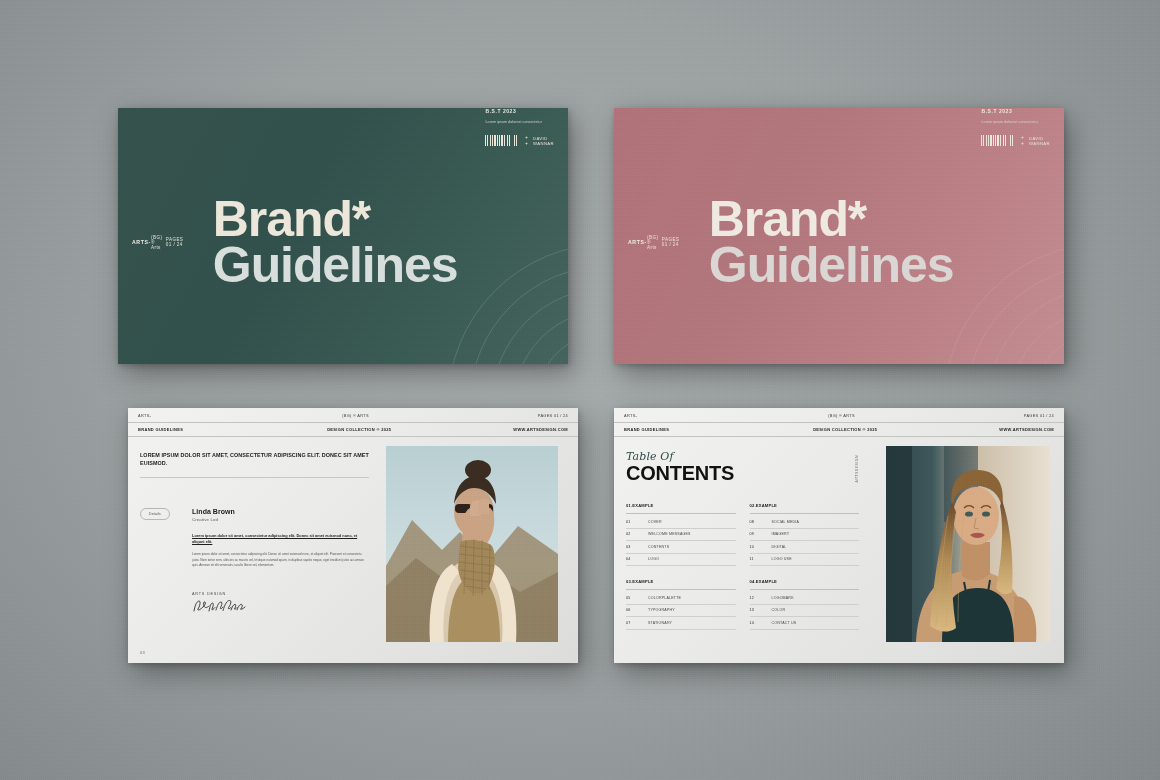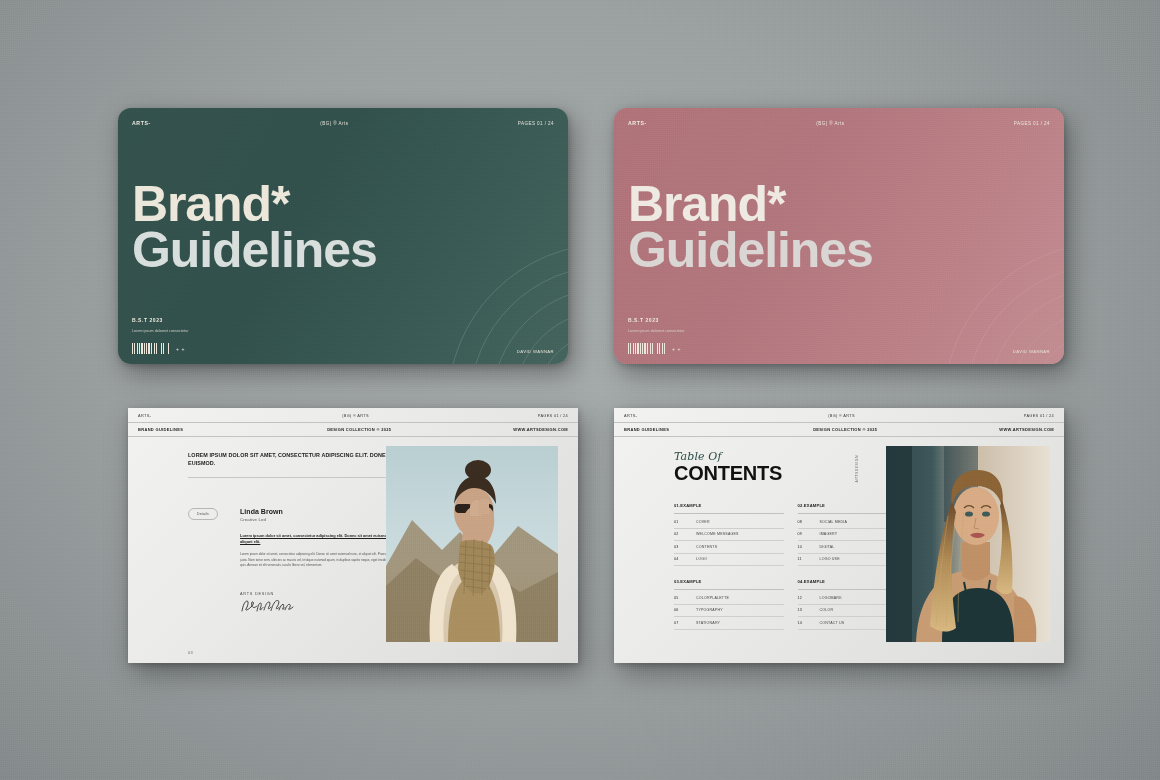--- a/index.html
+++ b/index.html
@@ -26,21 +26,21 @@
 
   .card {
     position: absolute;
     overflow: hidden;
     box-shadow: 6px 10px 26px rgba(0,0,0,.34), 1px 2px 6px rgba(0,0,0,.22);
   }
 
   
   .cover {
     width: 450px; height: 256px;
-    display: flex; flex-direction: column; border-radius: 13px;
+    display: flex; 
   }
   #card-cover-teal { left: 118px; top: 108px;
     background: linear-gradient(118deg, #34514c 0%, #32504b 40%, #3a5a54 72%, #44635c 100%); }
   #card-cover-rose { left: 614px; top: 108px;
     background: linear-gradient(118deg, #b07278 0%, #b2757c 38%, #bb8086 72%, #c28c91 100%); }
 
   .cover-top {
     display: flex; justify-content: space-between; align-items: center;
     padding: 12px 14px 0 14px;
     font-size: 4.6px; letter-spacing: .09em; color: #f0ece3;
@@ -98,21 +98,21 @@
 
   .page-hdr-row {
     display: flex; justify-content: space-between; align-items: center;
     padding: 0 10px; height: 14px;
     font-size: 3.9px; letter-spacing: .08em; color: #3a3a3a;
     border-bottom: .6px solid #c3c3c1;
   }
   .page-hdr-row.second { font-weight: 700; color: #1d1d1d; height: 13px; font-size: 4px; }
   .page-hdr-row .hmid { margin-left: 22px; }
 
-  .page-body { flex: 1; display: flex; position: relative; padding-left: 48px; }
+  .page-body { flex: 1; display: flex; position: relative; }
 
   
   .p3-left { width: 253px; padding: 14px 12px 0 12px; box-sizing: border-box; position: relative; }
   .p3-head {
     font-size: 5.4px; font-weight: 700; line-height: 1.55; color: #1a1a1a;
     letter-spacing: .015em; padding-bottom: 9px; border-bottom: .6px solid #c6c6c4;
   }
   .p3-person { display: flex; gap: 22px; margin-top: 30px; align-items: flex-start; }
   .pill {
     display: inline-block; font-size: 3.4px; letter-spacing: .07em; color: #4a4a4a;

